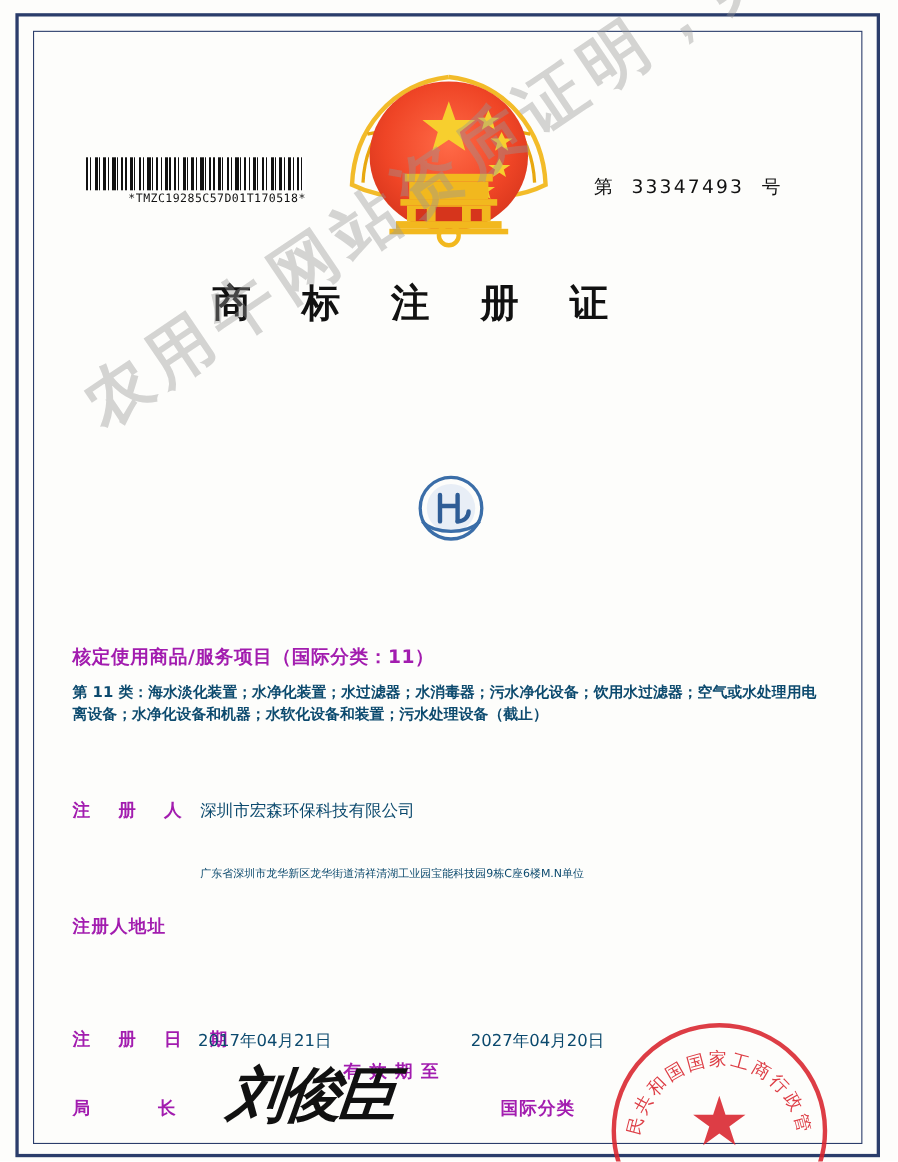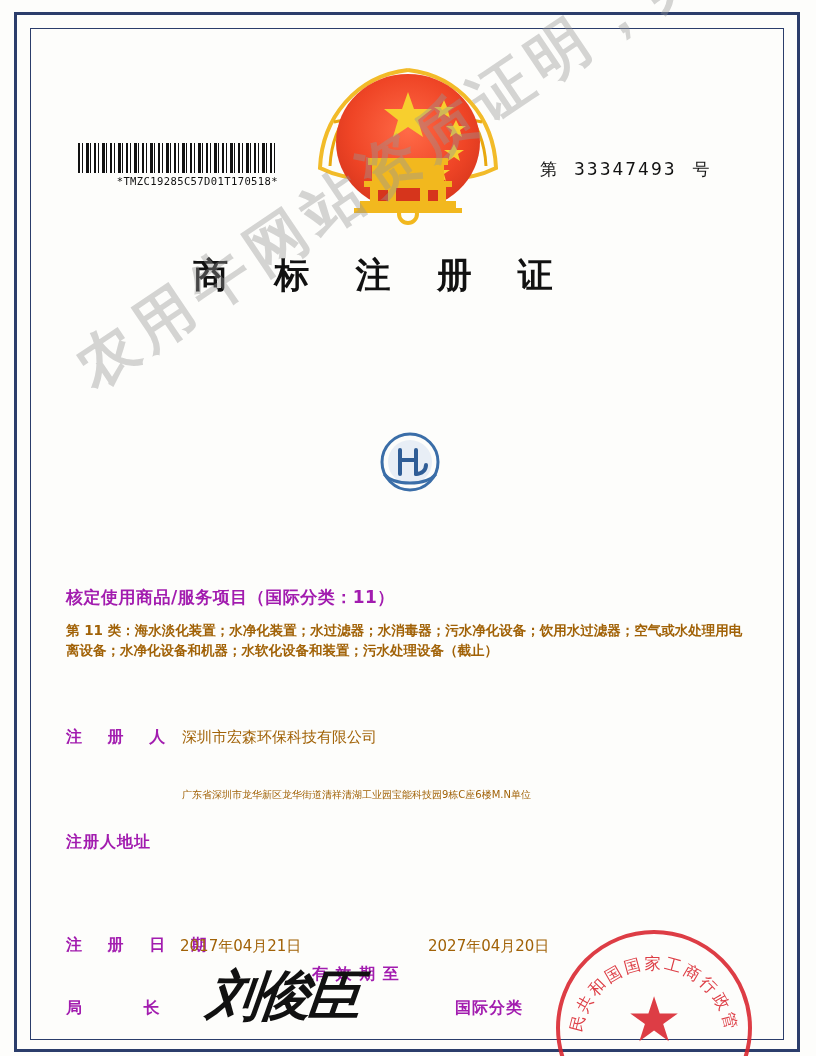--- a/index.html
+++ b/index.html
@@ -113,21 +113,21 @@
     font-family: "DejaVu Sans", "Liberation Sans", sans-serif;
     font-weight: bold;
     font-size: 16px;
     color: #a21caf;
     white-space: nowrap;
   }
   .field-value {
     position: absolute;
     font-family: "DejaVu Sans", "Liberation Sans", sans-serif;
     font-size: 14.5px;
-    color: #a16207;
+    color: #0c4a6e;
   }
 
   #goods-heading { left: 66px; top: 586px; font-size: 17px; letter-spacing: 0.5px; }
   #goods-body {
     left: 66px; top: 620px; width: 686px;
     font-size: 13.5px; line-height: 20px; font-weight: bold;
   }
 
   #reg-label { left: 66px; top: 727px; letter-spacing: 10px; }
   #reg-value { left: 182px; top: 728px; font-size: 15px; }

